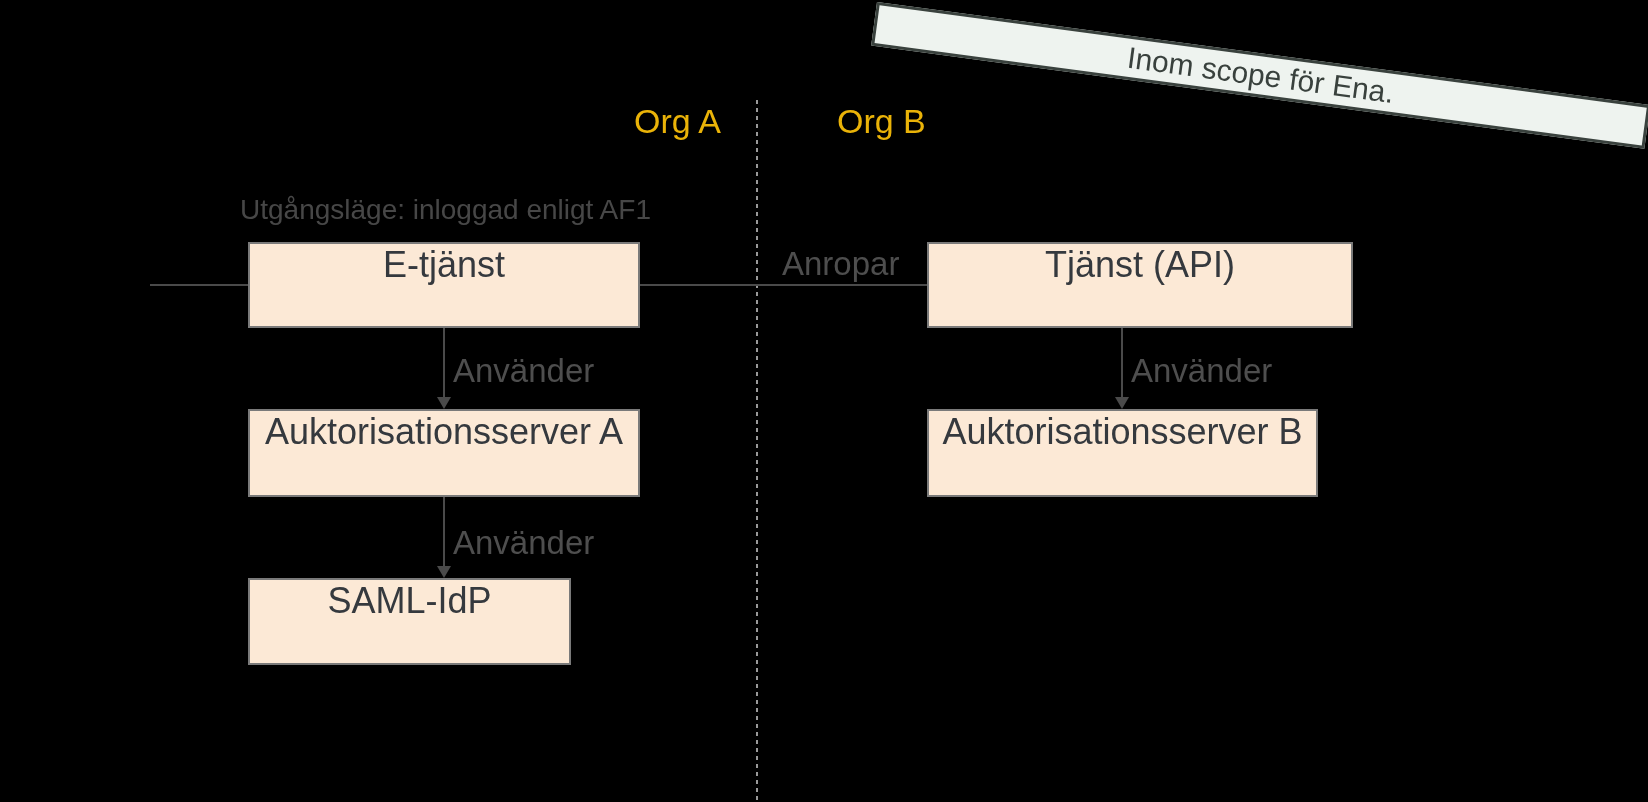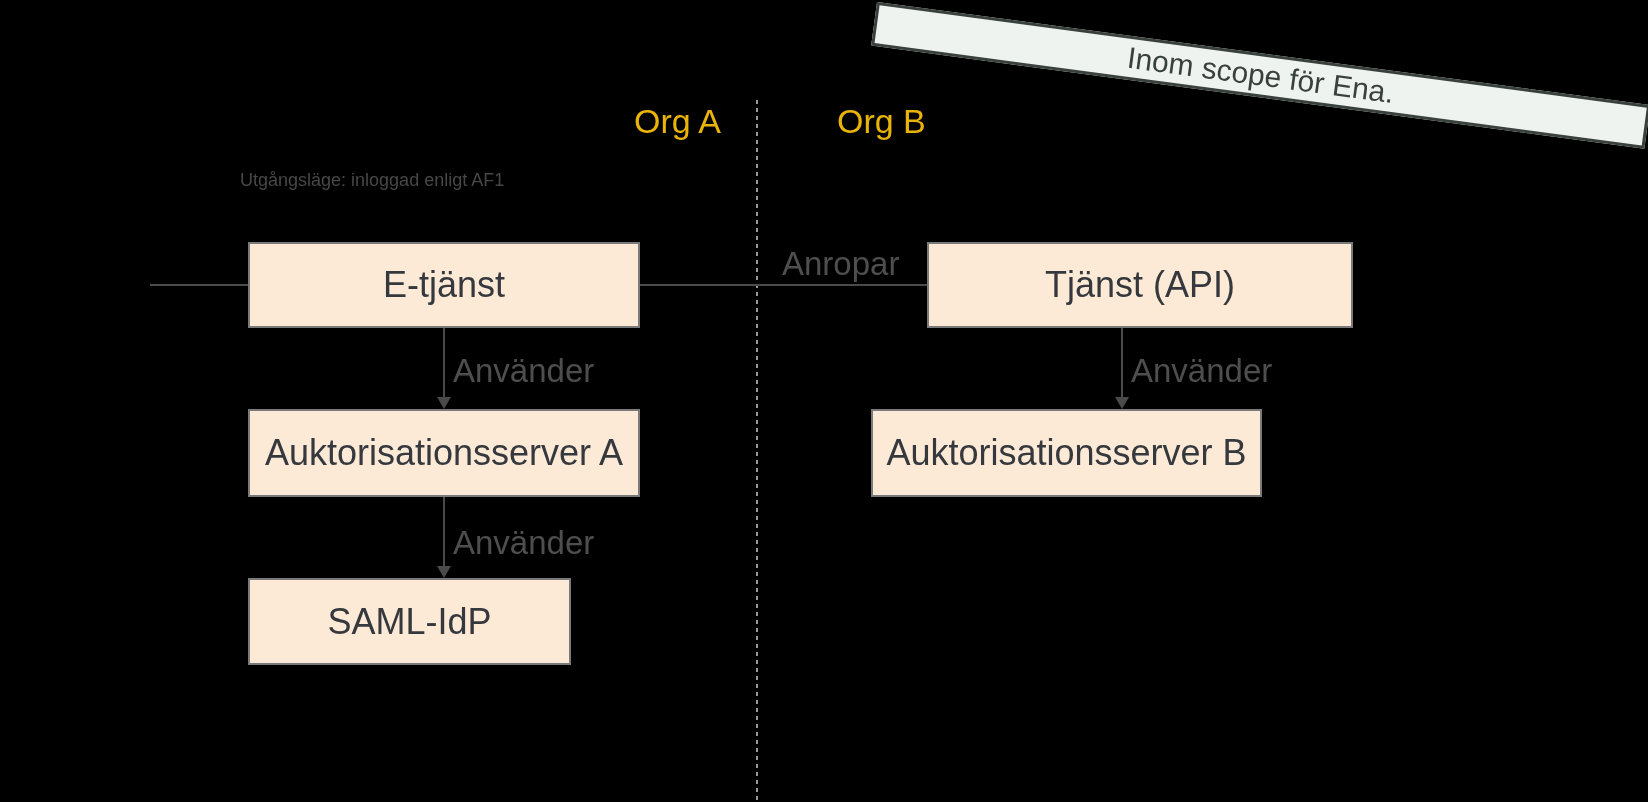--- a/index.html
+++ b/index.html
@@ -11,21 +11,21 @@
     font-family: "Liberation Sans", "DejaVu Sans", sans-serif;
   }
 
   
   .node {
     position: absolute;
     background: #fce9d6;
     border: 2px solid #7a7a7a;
     box-sizing: border-box;
     display: flex;
-    align-items: center;
+    align-items: flex-start;
     justify-content: center;
     color: #35393e;
     font-size: 36px;
     white-space: nowrap;
   }
 
   
   .lane-label {
     position: absolute;
     color: #eab308;
@@ -37,22 +37,23 @@
   
   .edge-label {
     position: absolute;
     color: #4e4e4e;
     font-size: 33px;
     white-space: nowrap;
   }
   .note-label {
     position: absolute;
     color: #474747;
-    font-size: 18px;
+    font-size: 28px;
     white-space: nowrap;
+    margin-top: 24px;
   }
 
   
   .hline { position: absolute; height: 2px; background: #4a4a4a; }
   .vline { position: absolute; width: 2px; background: #4a4a4a; }
   .arrow-down {
     position: absolute;
     width: 0; height: 0;
     border-left: 7px solid transparent;
     border-right: 7px solid transparent;
@@ -122,19 +123,19 @@
 </div>
 
 <div class="node" style="left:927px; top:242px; width:426px; height:86px;">
   <span>Tjänst (API)</span>
 </div>
 
 <div class="node" style="left:248px; top:409px; width:392px; height:88px;">
   <span>Auktorisationsserver A</span>
 </div>
 
-<div class="node" style="left:871px; top:409px; width:391px; height:88px;">
+<div class="node" style="left:927px; top:409px; width:391px; height:88px;">
   <span>Auktorisationsserver B</span>
 </div>
 
 <div class="node" style="left:248px; top:578px; width:323px; height:87px;">
   <span>SAML-IdP</span>
 </div>
 
 </body></html>

